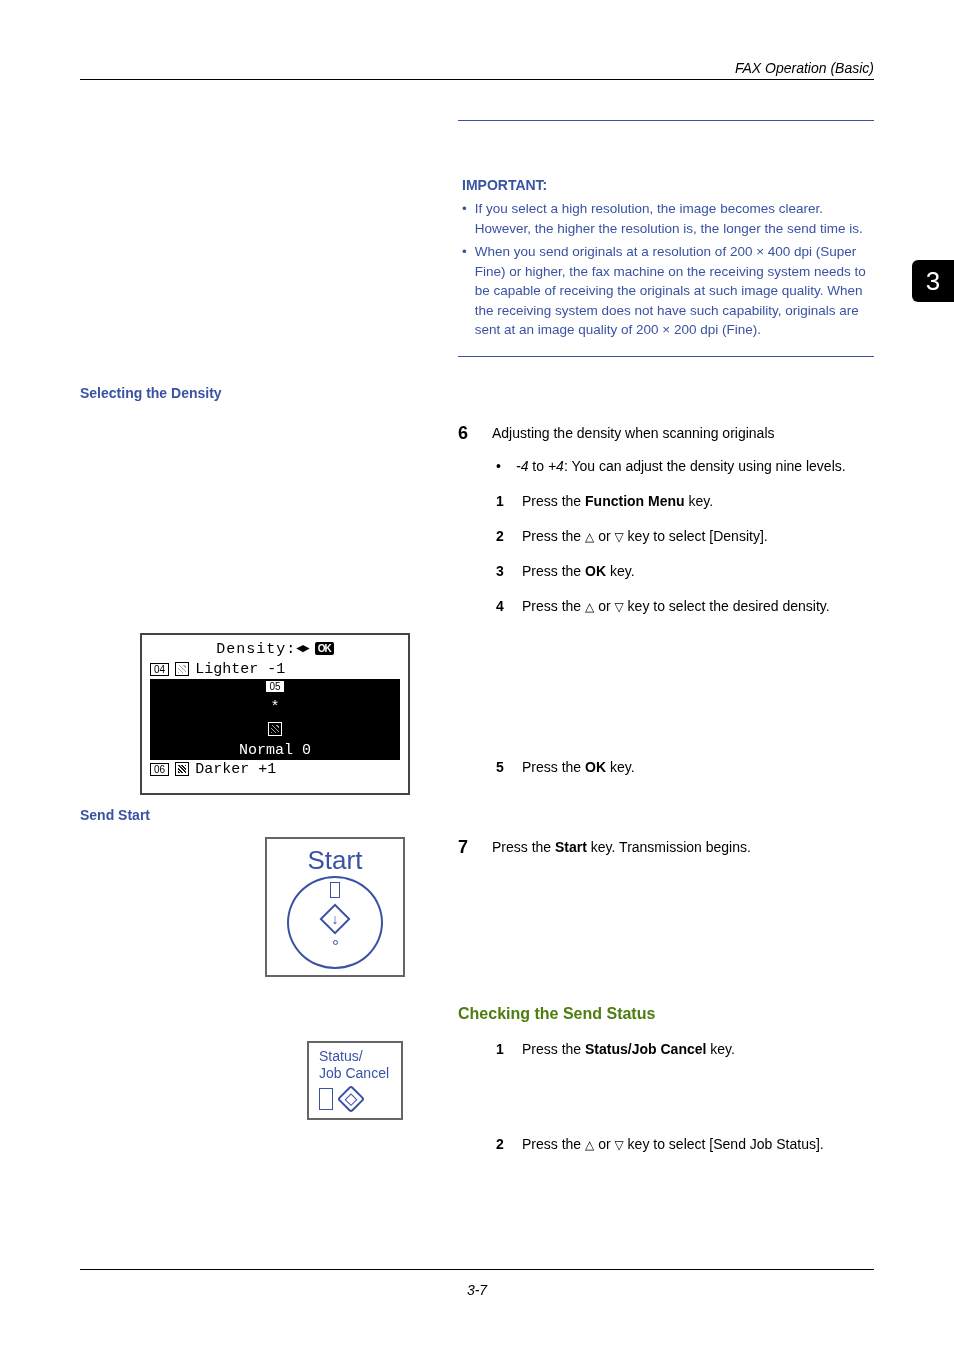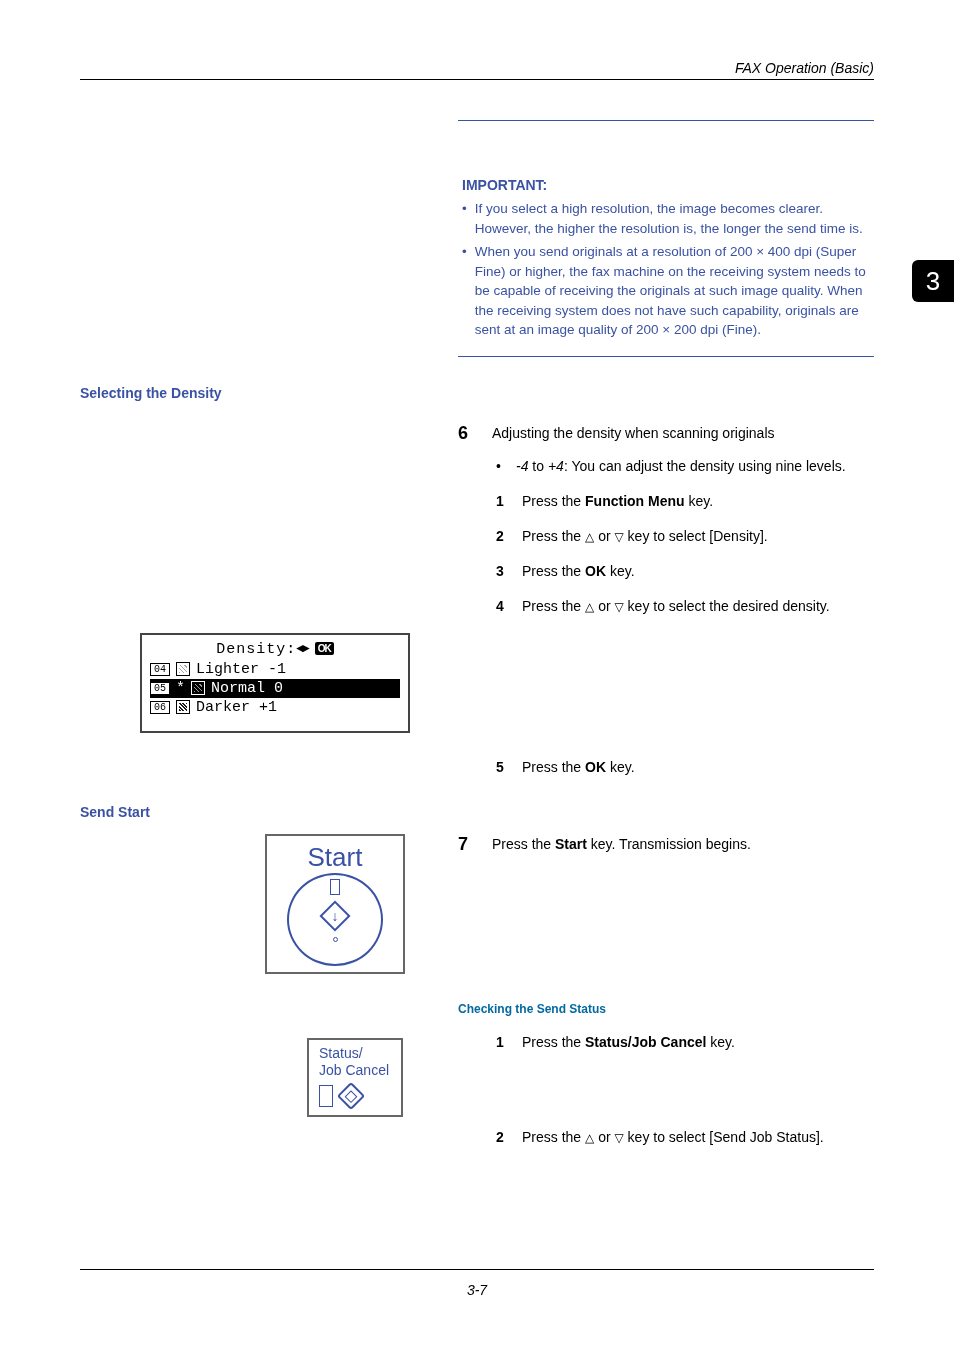--- a/index.html
+++ b/index.html
@@ -26,42 +26,42 @@
   .sub-bullets li .dot { width: 10px; }
   .sub-nums { list-style: none; margin: 0 0 0 4px; }
   .sub-nums li { display: flex; gap: 12px; font-size: 14px; line-height: 1.5; margin-bottom: 14px; }
   .sub-nums li .n { font-weight: bold; width: 14px; flex-shrink: 0; }
   .tri { font-size: 12px; }
   .lcd { width: 270px; border: 2px solid #444; background: #fff; font-family: "Courier New", monospace; font-size: 15px; padding: 6px 8px 14px 8px; margin-left: 60px; margin-top: 6px; }
   .lcd-title-row { display: flex; justify-content: center; align-items: center; margin-bottom: 2px; }
   .lcd-title { letter-spacing: 1px; }
   .nav-icons { font-size: 12px; letter-spacing: -1px; }
   .lcd-line { padding: 1px 0; display: flex; align-items: center; gap: 6px; }
-  .lcd-line.sel { background: #000; color: #fff; }
-  .tag { border: 1.5px solid #000; padding: 0 3px; font-size: 10px; background: #fff; color: #000; font-family: Liberation Mono, monospace; }
+  .lcd-line.sel { background: #000; color: #fff; flex-direction: column; }
+  .tag { border: 1.5px solid #000; padding: 0 3px; font-size: 10px; background: #fff; color: #000; font-family: Liberation Sans, sans-serif; }
   .lcd-line.sel .tag { background: #fff; color: #000; }
   .icon-box { display: inline-block; width: 14px; height: 14px; border: 1px solid currentColor; position: relative; }
   .icon-box::after { content: ""; position: absolute; inset: 2px; background: repeating-linear-gradient(45deg, currentColor 0 1px, transparent 1px 3px); opacity: .6; }
   .icon-box.d::after { background: repeating-linear-gradient(45deg, currentColor 0 1.5px, transparent 1.5px 2.5px); opacity: .9; }
   .icon-box.l::after { opacity: .35; }
   .startbtn { width: 140px; height: 140px; border: 2px solid #666; margin: 0 auto; padding: 6px; display: flex; flex-direction: column; align-items: center; }
   .startbtn .lbl { font-size: 26px; color: #3a52a4; font-weight: 500; }
   .startbtn .ring { width: 96px; height: 96px; border-radius: 50%; border: 2px solid #3a52a4; display: flex; flex-direction: column; align-items: center; justify-content: flex-start; gap: 6px; padding-top: 4px; }
   .led-rect { width: 10px; height: 16px; border: 1.5px solid #3a52a4; }
   .diamond { position: relative; width: 30px; height: 30px; display: flex; align-items: center; justify-content: center; }
   .diamond .frame { position: absolute; width: 22px; height: 22px; border: 2.5px solid #3a52a4; transform: rotate(45deg); }
   .diamond .arrow { position: relative; font-size: 14px; color: #3a52a4; font-weight: bold; }
   .dot-small { width: 5px; height: 5px; border: 1px solid #3a52a4; border-radius: 50%; }
   .sjc { width: 96px; border: 2px solid #666; margin: 0 auto; padding: 5px 6px 8px 10px; }
   .sjc .txt { font-size: 14px; color: #3a52a4; line-height: 1.2; margin-bottom: 6px; }
   .sjc .row { display: flex; gap: 8px; align-items: center; }
   .sjc .sq { width: 14px; height: 22px; border: 1.5px solid #3a52a4; }
   .sjc .circ { width: 20px; height: 20px; border: 2px solid #3a52a4; border-radius: 3px; transform: rotate(45deg); display: flex; align-items: center; justify-content: center; }
   .sjc .circ::after { content: ""; width: 7px; height: 7px; border: 1.5px solid #3a52a4; }
-  .sub-h4 { color: #0369a1; font-weight: bold; font-size: 12px; margin-bottom: 16px; }
+  .sub-h4 { color: #4d7c0f; font-weight: bold; font-size: 16px; margin-bottom: 16px; }
   .footer { position: absolute; bottom: 52px; left: 80px; right: 80px; text-align: center; font-style: italic; font-size: 14px; }
   .footer-rule { position: absolute; bottom: 80px; left: 80px; right: 80px; border-top: 1px solid #000; }
   .ok-badge { display: inline-block; background: #000; color: #fff; font-family: Arial, sans-serif; font-size: 10px; font-weight: bold; padding: 1px 3px; border-radius: 2px; }
 </style>
 </head>
 <body>
 
 <div class="page">
   <div class="running">FAX Operation (Basic)</div>
   <hr class="hr">

